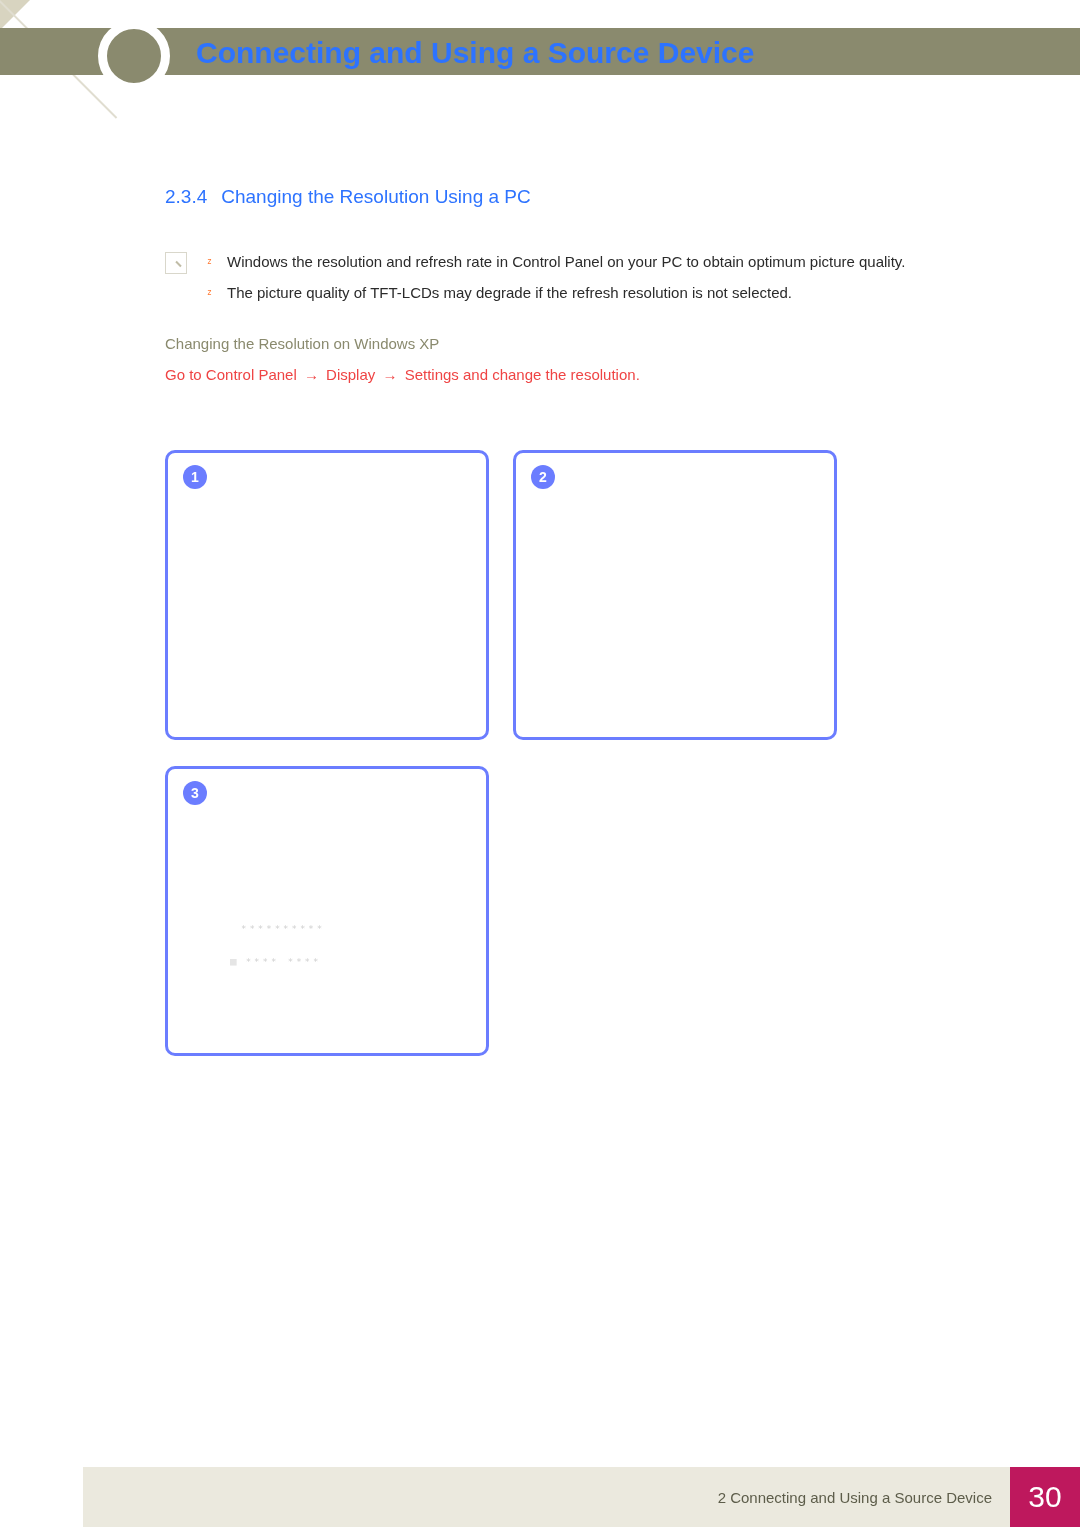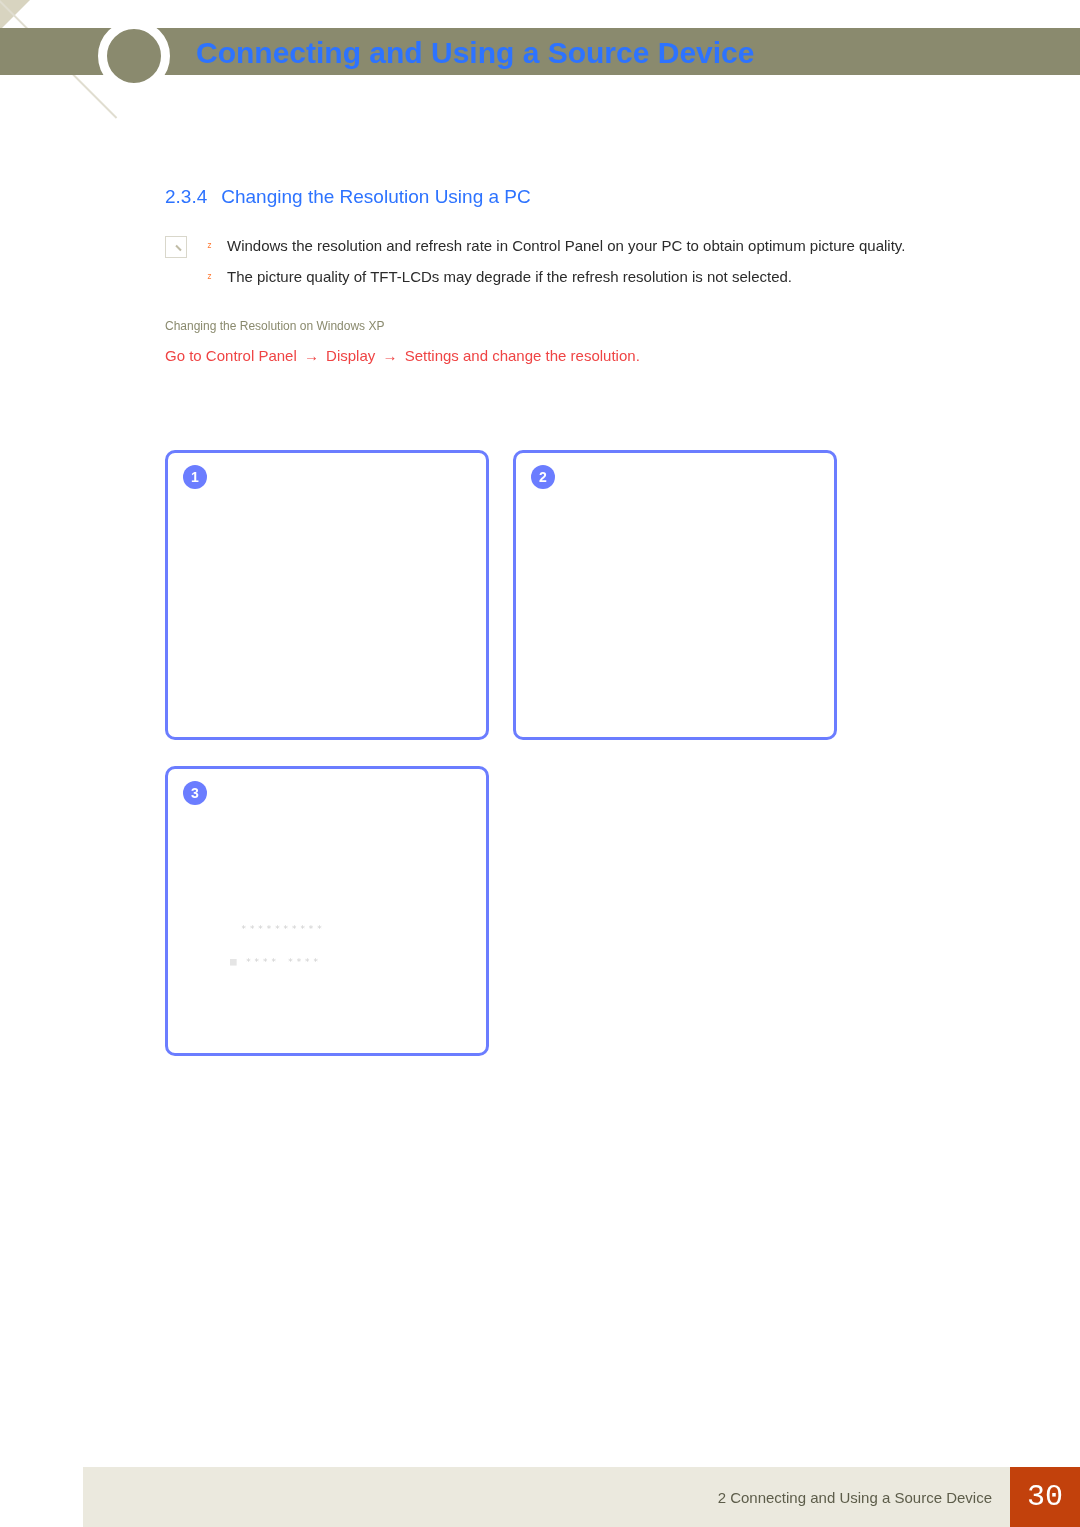--- a/index.html
+++ b/index.html
@@ -63,21 +63,21 @@
   .content {
     position: absolute;
     top: 186px;
     left: 165px;
     right: 100px;
   }
   .section-heading {
     color: #2d73ff;
     font-size: 19px;
     font-weight: 400;
-    margin-bottom: 26px;
+    margin-bottom: 42px;
   }
   .section-number { margin-right: 14px; }
   .note-block {
     display: flex;
     margin-bottom: 22px;
   }
   .note-icon {
     width: 22px;
     height: 22px;
     flex-shrink: 0;
@@ -106,21 +106,21 @@
     width: 8px;
     flex-shrink: 0;
     font-size: 8px;
     color: #ff7830;
     padding-top: 6px;
     margin-right: 12px;
     font-family: monospace;
   }
   .sub-heading {
     color: #8a8a6e;
-    font-size: 12px;
+    font-size: 15px;
     margin-bottom: 14px;
   }
   .body-text {
     font-size: 15px;
     color: #ef4444;
   }
   .arrow { margin: 0 3px; }
   .screens {
     position: absolute;
     top: 450px;
@@ -181,27 +181,26 @@
     margin-top: 11px;
   }
   .footer-text {
     color: #5d5d4a;
     font-size: 15px;
     margin-right: 18px;
   }
   .page-number-box {
     width: 70px;
     height: 60px;
-    background: #c2410c;
+    background: #be185d;
     color: #ffffff;
     font-size: 30px;
     display: flex;
     align-items: center;
     justify-content: center;
-    font-family: Liberation Mono, monospace;
   }
 </style>
 </head>
 <body>
 
 <div class="page-corner"></div>
 <div class="diag-line"></div>
 
 <div class="header-bar"></div>
 <div class="chapter-badge"></div>

